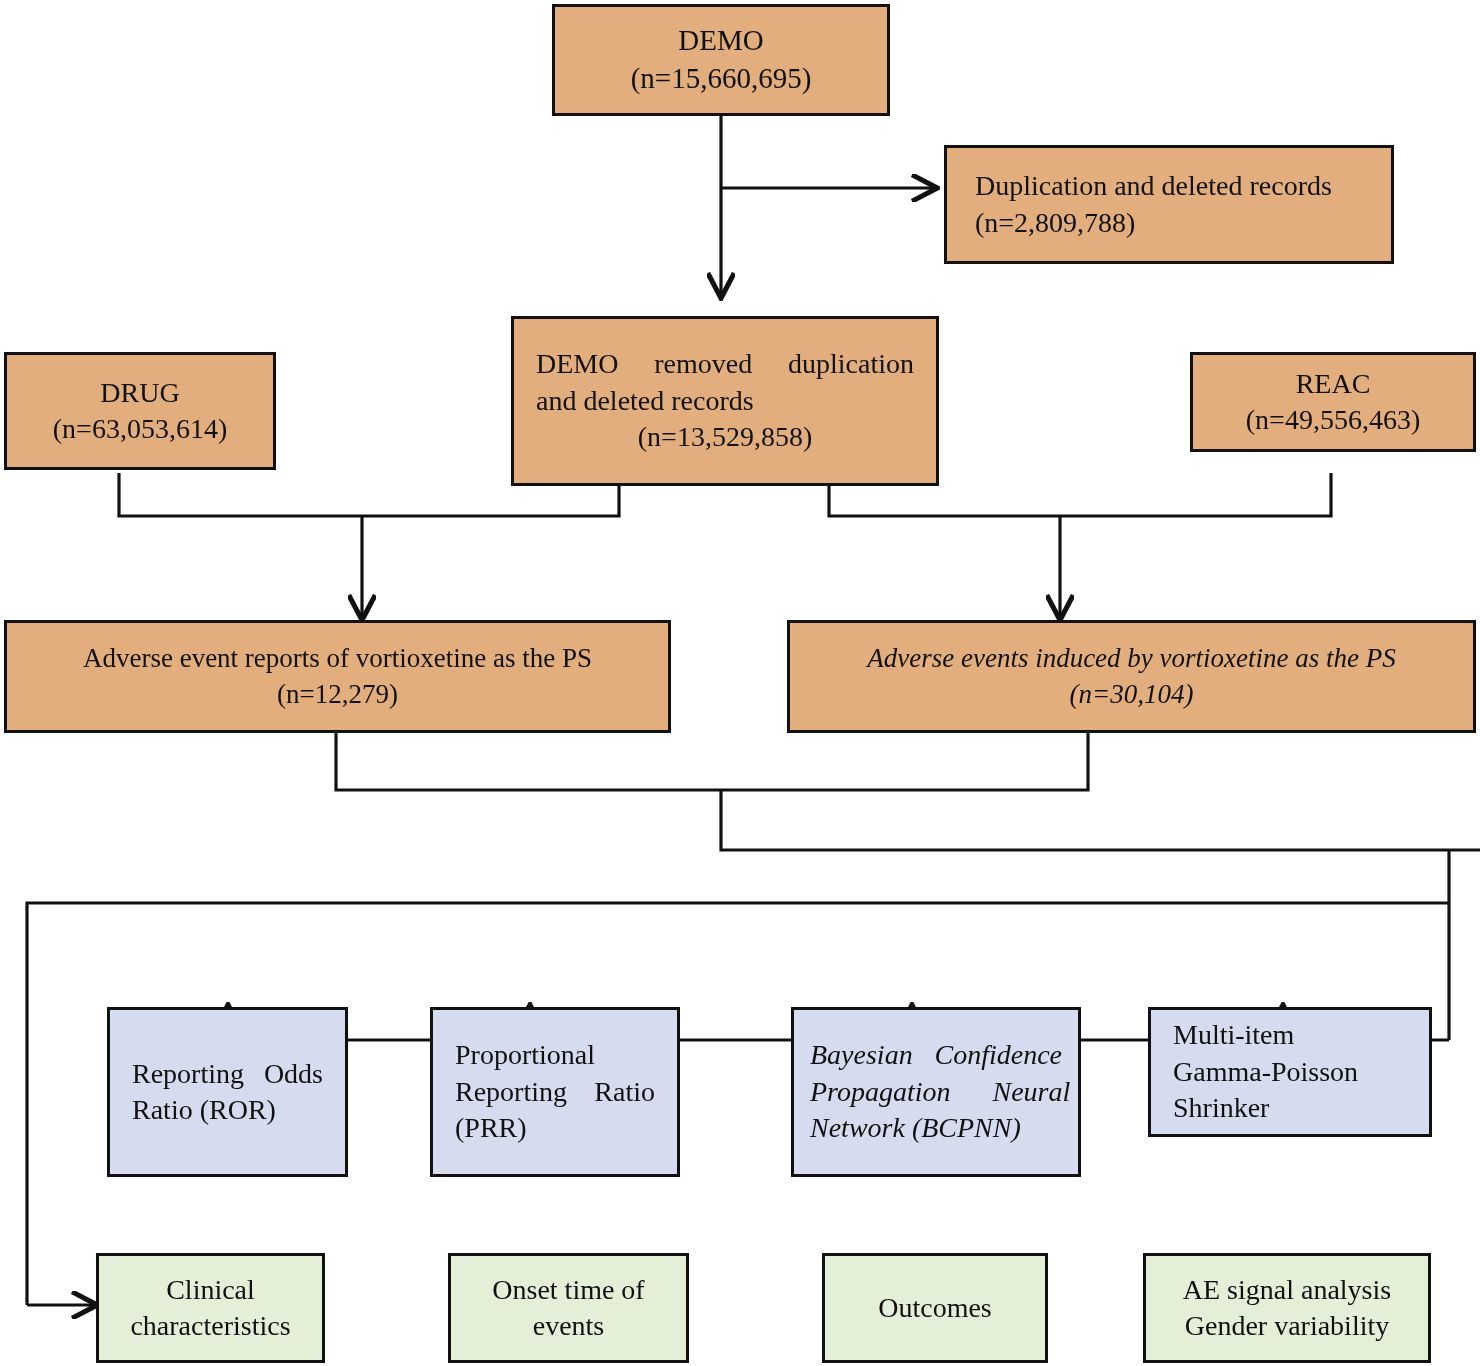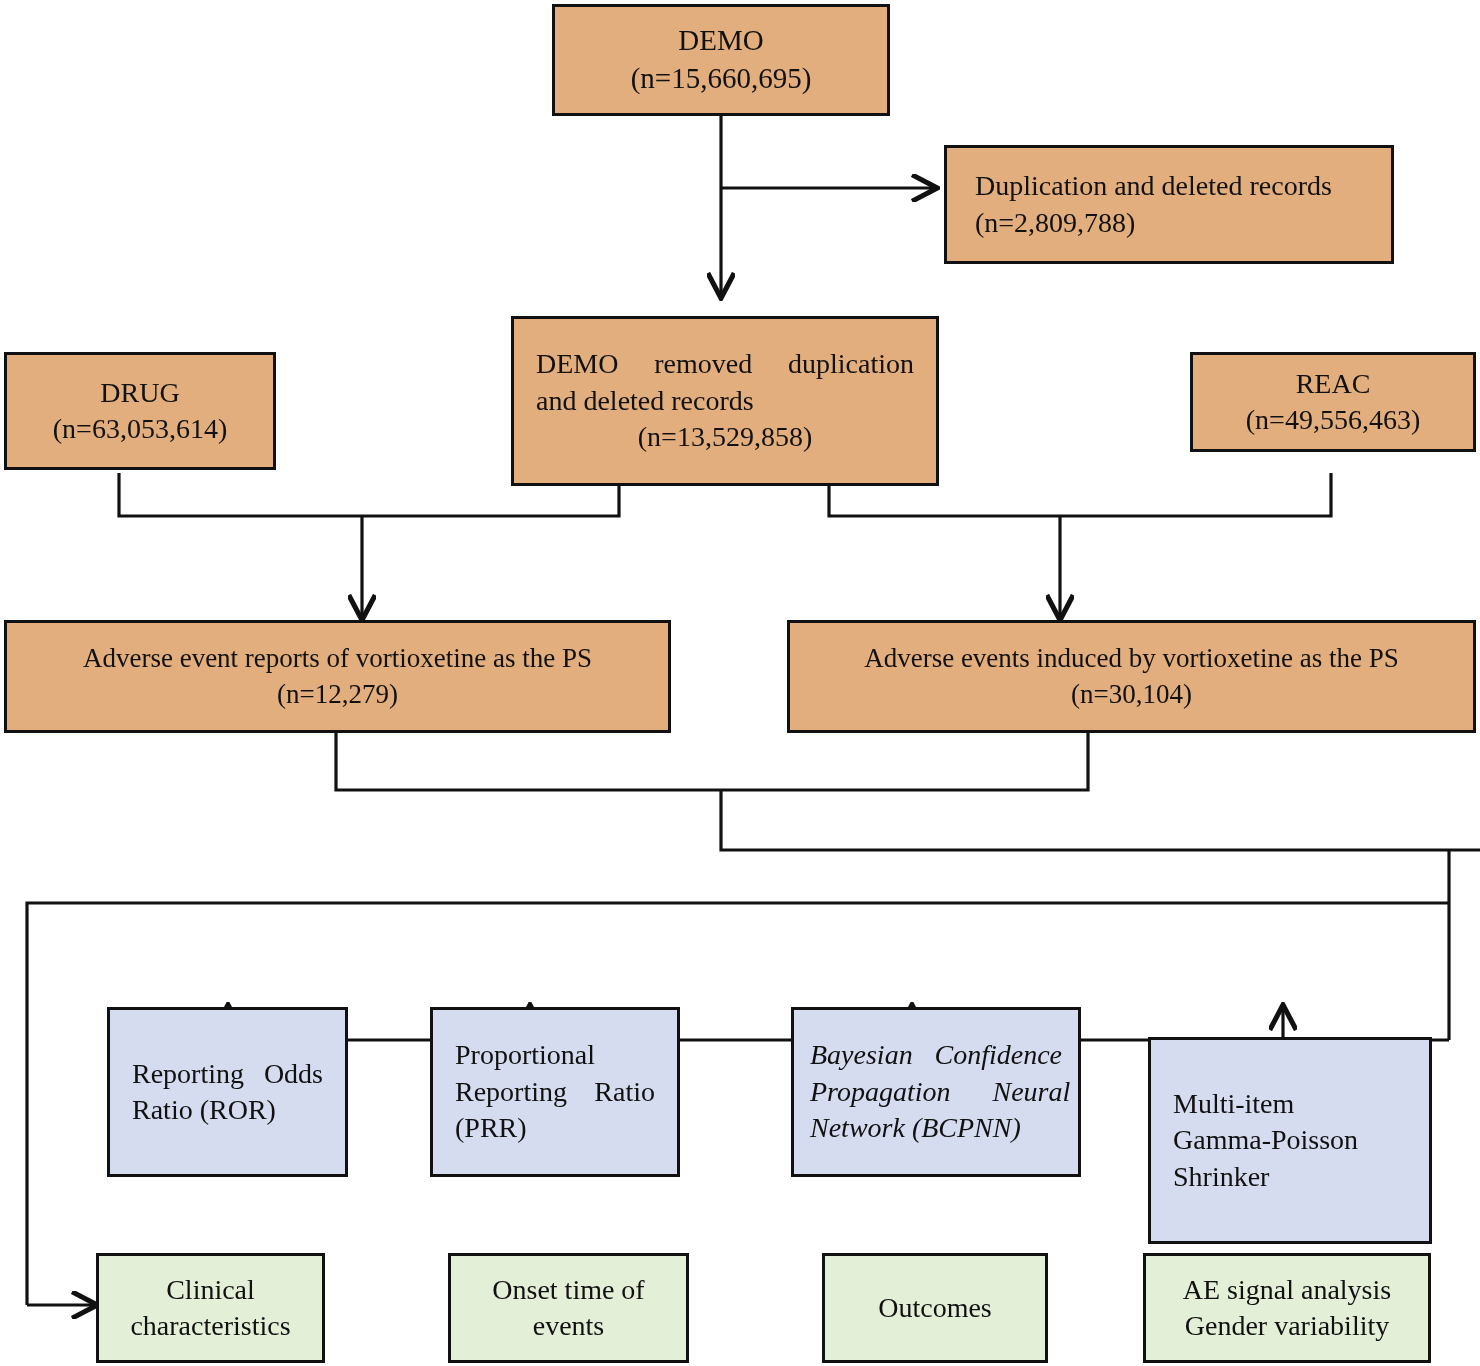--- a/index.html
+++ b/index.html
@@ -130,21 +130,21 @@
   <div class="node fill-orange ta-center fs-28 pad-lr-16" style="left:1190px; top:352px; width:286px; height:100px;">
     <span class="ln">REAC</span>
     <span class="ln">(n=49,556,463)</span>
   </div>
 
   <div class="node fill-orange ta-center fs-27 pad-lr-16" style="left:4px; top:620px; width:667px; height:113px;">
     <span class="ln">Adverse event reports of vortioxetine as the PS</span>
     <span class="ln">(n=12,279)</span>
   </div>
 
-  <div class="node fill-orange ta-center fs-27 pad-lr-16" style="left:787px; top:620px; width:689px; height:113px;">
+  <div class="node fill-orange ta-center fs-27 pad-lr-16" style="left:787px; top:620px; width:689px; height:113px;font-style:italic;">
     <span class="ln">Adverse events induced by vortioxetine as the PS</span>
     <span class="ln">(n=30,104)</span>
   </div>
 
   <div class="node fill-blue fs-28 pad-lr-22" style="left:107px; top:1007px; width:241px; height:170px;">
     <span class="ln just-line">Reporting  Odds</span>
     <span class="ln just-line-last">Ratio (ROR)</span>
   </div>
 
   <div class="node fill-blue fs-28 pad-lr-22" style="left:430px; top:1007px; width:250px; height:170px;">
@@ -152,21 +152,21 @@
     <span class="ln just-line">Reporting  Ratio</span>
     <span class="ln just-line-last">(PRR)</span>
   </div>
 
   <div class="node fill-blue fs-28 pad-lr-16" style="left:791px; top:1007px; width:290px; height:170px;font-style:italic;">
     <span class="ln just-line">Bayesian  Confidence</span>
     <span class="ln just-line">Propagation      Neural</span>
     <span class="ln just-line-last">Network (BCPNN)</span>
   </div>
 
-  <div class="node fill-blue fs-28 pad-lr-22" style="left:1148px; top:1007px; width:284px; height:207px;margin-top:30px;">
+  <div class="node fill-blue fs-28 pad-lr-22" style="left:1148px; top:1007px; width:284px; height:130px;">
     <span class="ln just-line-last">Multi-item</span>
     <span class="ln just-line-last">Gamma-Poisson</span>
     <span class="ln just-line-last">Shrinker</span>
   </div>
 
   <div class="node fill-green ta-center fs-28 pad-lr-16" style="left:96px; top:1253px; width:229px; height:110px;">
     <span class="ln">Clinical</span>
     <span class="ln">characteristics</span>
   </div>
 

